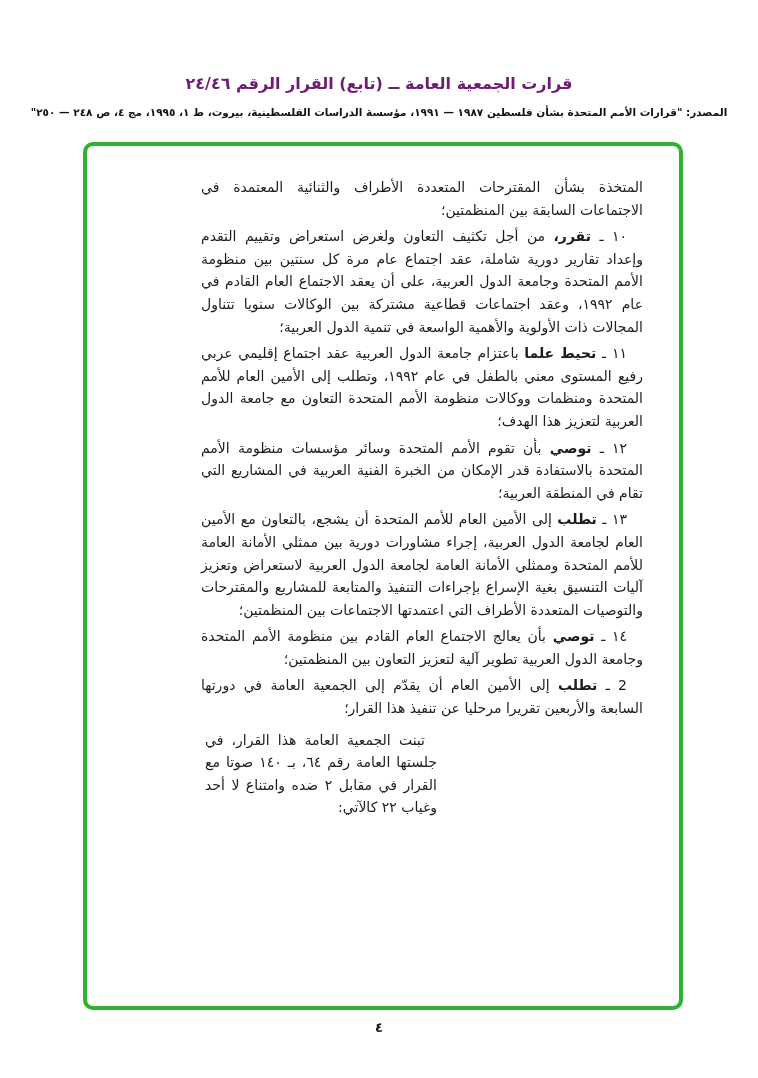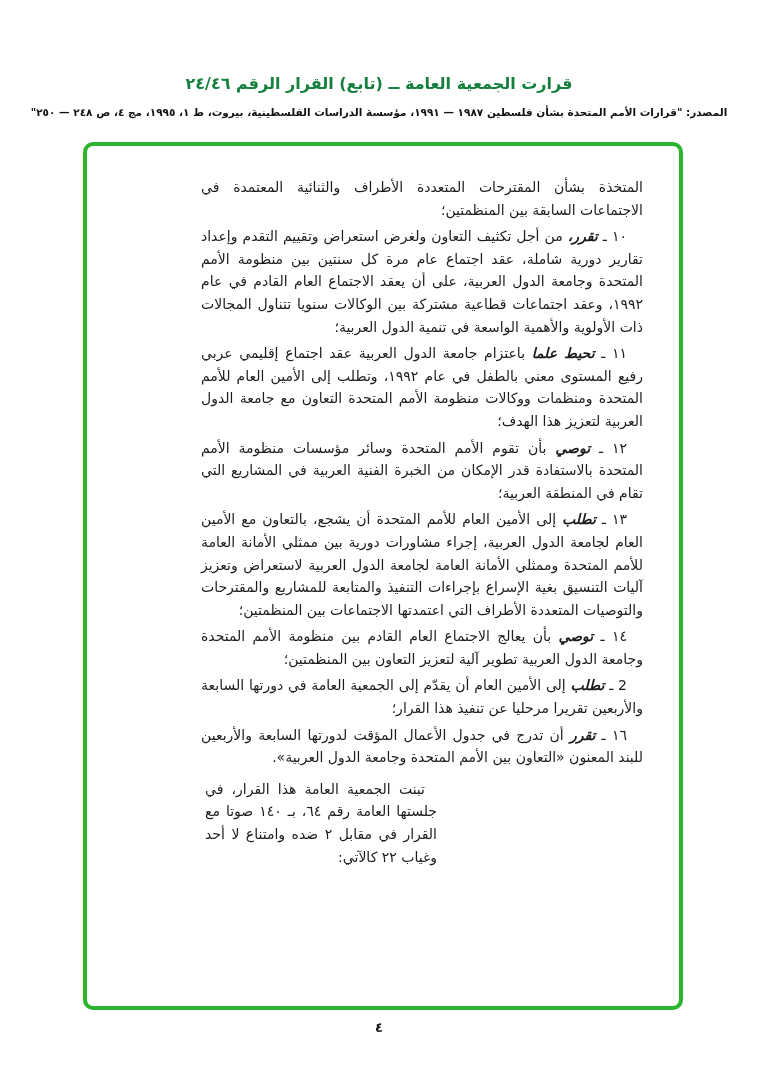--- a/index.html
+++ b/index.html
@@ -4,39 +4,39 @@
 <style>
   html,body{margin:0;padding:0;}
   body{
     width:758px;height:1078px;background:#ffffff;position:relative;
     font-family:"DejaVu Sans", sans-serif;color:#1a1a1a;overflow:hidden;
   }
   .page{position:absolute;inset:0;}
   .header-title{
     position:absolute;top:74px;left:0;width:758px;text-align:center;
     direction:rtl;font-weight:bold;font-size:16px;letter-spacing:0;
-    color:#15803d;
+    color:#701a75;
   }
   .source-line{
     position:absolute;top:106px;left:0;width:758px;text-align:center;
     direction:rtl;font-weight:bold;font-size:10.5px;color:#111;
   }
   .doc-box{
     position:absolute;left:83px;top:142px;width:592px;height:860px;
     border:4px solid #2cb42c;border-radius:10px;background:#ffffff;
   }
   .text-block{
     position:absolute;top:26px;right:36px;width:442px;
     direction:rtl;text-align:justify;
     font-size:14px;line-height:22.6px;color:#1c1c1c;
   }
   p.para{margin:4px 0 1px 0;}
   p.para.indent{text-indent:16px;}
   p.para .n{font-weight:normal;}
-  p.para b{font-weight:bold;font-style:italic;}
+  p.para b{font-weight:bold;}
   p.adoption{
     margin:9px 206px 0 0;width:232px;text-align:justify;text-indent:12px;
   }
   .page-number{
     position:absolute;top:1020px;left:0;width:758px;text-align:center;
     font-weight:bold;font-size:13px;color:#111;
   }
 </style>
 </head>
 <body>
@@ -57,21 +57,20 @@
       <p class="para indent"><span class="n">١١ ـ </span><b>تحيط علما</b><span> باعتزام جامعة الدول العربية عقد اجتماع إقليمي عربي رفيع المستوى معني بالطفل في عام ١٩٩٢، وتطلب إلى الأمين العام للأمم المتحدة ومنظمات ووكالات منظومة الأمم المتحدة التعاون مع جامعة الدول العربية لتعزيز هذا الهدف؛</span></p>
 
       <p class="para indent"><span class="n">١٢ ـ </span><b>توصي</b><span> بأن تقوم الأمم المتحدة وسائر مؤسسات منظومة الأمم المتحدة بالاستفادة قدر الإمكان من الخبرة الفنية العربية في المشاريع التي تقام في المنطقة العربية؛</span></p>
 
       <p class="para indent"><span class="n">١٣ ـ </span><b>تطلب</b><span> إلى الأمين العام للأمم المتحدة أن يشجع، بالتعاون مع الأمين العام لجامعة الدول العربية، إجراء مشاورات دورية بين ممثلي الأمانة العامة للأمم المتحدة وممثلي الأمانة العامة لجامعة الدول العربية لاستعراض وتعزيز آليات التنسيق بغية الإسراع بإجراءات التنفيذ والمتابعة للمشاريع والمقترحات والتوصيات المتعددة الأطراف التي اعتمدتها الاجتماعات بين المنظمتين؛</span></p>
 
       <p class="para indent"><span class="n">١٤ ـ </span><b>توصي</b><span> بأن يعالج الاجتماع العام القادم بين منظومة الأمم المتحدة وجامعة الدول العربية تطوير آلية لتعزيز التعاون بين المنظمتين؛</span></p>
 
       <p class="para indent"><span class="n">2 ـ </span><b>تطلب</b><span> إلى الأمين العام أن يقدّم إلى الجمعية العامة في دورتها السابعة والأربعين تقريرا مرحليا عن تنفيذ هذا القرار؛</span></p>
 
-      <p class="para indent"><span class="n">١٦ ـ </span><b>تقرر</b><span> أن تدرج في جدول الأعمال المؤقت لدورتها السابعة والأربعين للبند المعنون «التعاون بين الأمم المتحدة وجامعة الدول العربية».</span></p>
 
       <p class="para adoption"><span>تبنت الجمعية العامة هذا القرار، في جلستها العامة رقم ٦٤، بـ ١٤٠ صوتا مع القرار في مقابل ٢ ضده وامتناع لا أحد وغياب ٢٢ كالآتي:</span></p>
 
     </div>
   </div>
 
   <div class="page-number">٤</div>
 
 </div>
 

